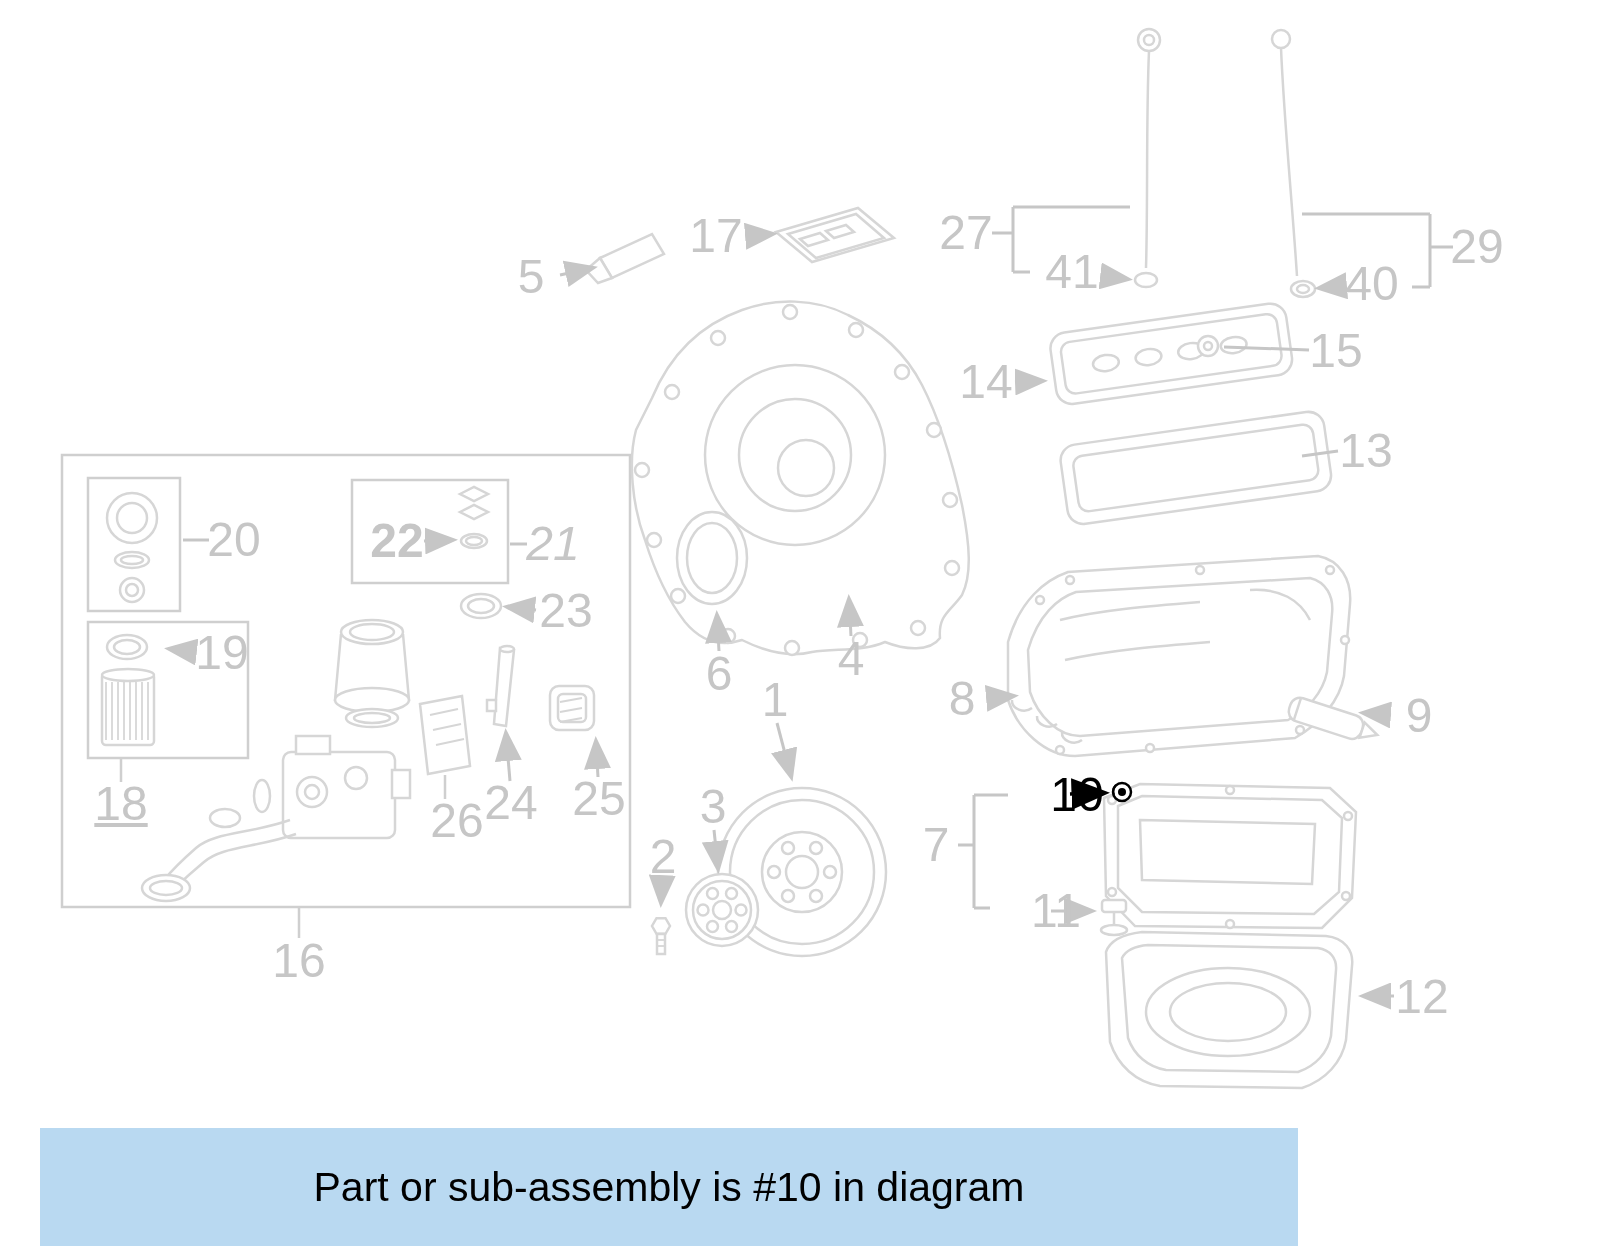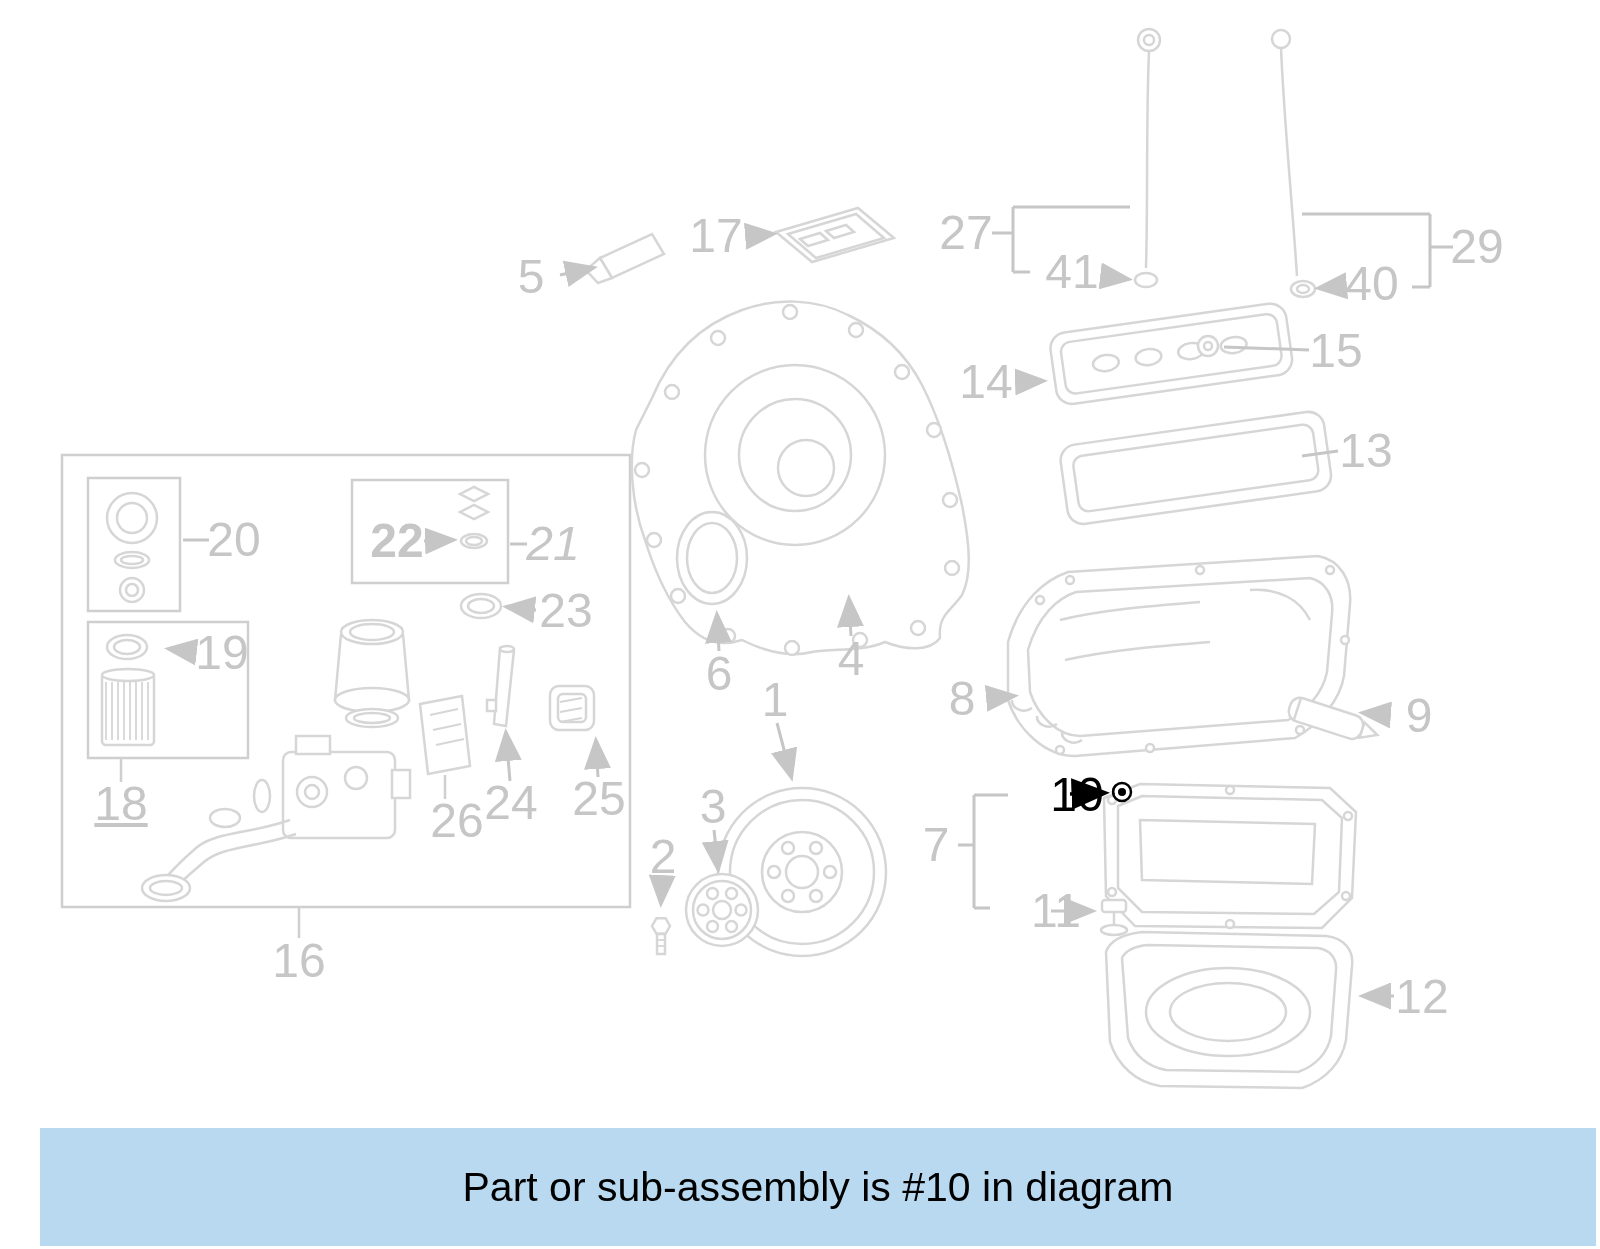--- a/index.html
+++ b/index.html
@@ -7,21 +7,21 @@
   .stage{position:relative;width:1600px;height:1249px;background:#fff;}
   #art{position:absolute;left:0;top:0;}
   #labels-layer{position:absolute;left:0;top:0;width:1600px;height:1128px;}
   .part-label{
     position:absolute;transform:translate(-50%,-50%);
     font-size:48px;line-height:1;color:var(--label-color,#c6c6c6);
     font-family:"Liberation Sans",sans-serif;white-space:nowrap;user-select:none;
   }
   .part-label.highlight{color:var(--highlight-color,#000);}
   .banner{
-    position:absolute;left:40px;top:1128px;width:1556px;height:118px;
+    position:absolute;left:40px;top:1128px;width:1258px;height:118px;
     background:var(--banner-bg,#b9d9f1);
     display:flex;flex-direction:column;align-items:center;justify-content:center;gap:4px;
   }
   .banner .line{font-size:41px;line-height:1.22;color:var(--banner-fg,#000);text-align:center;}
 </style>
 </head>
 <body>
 
 <div class="stage">
 

